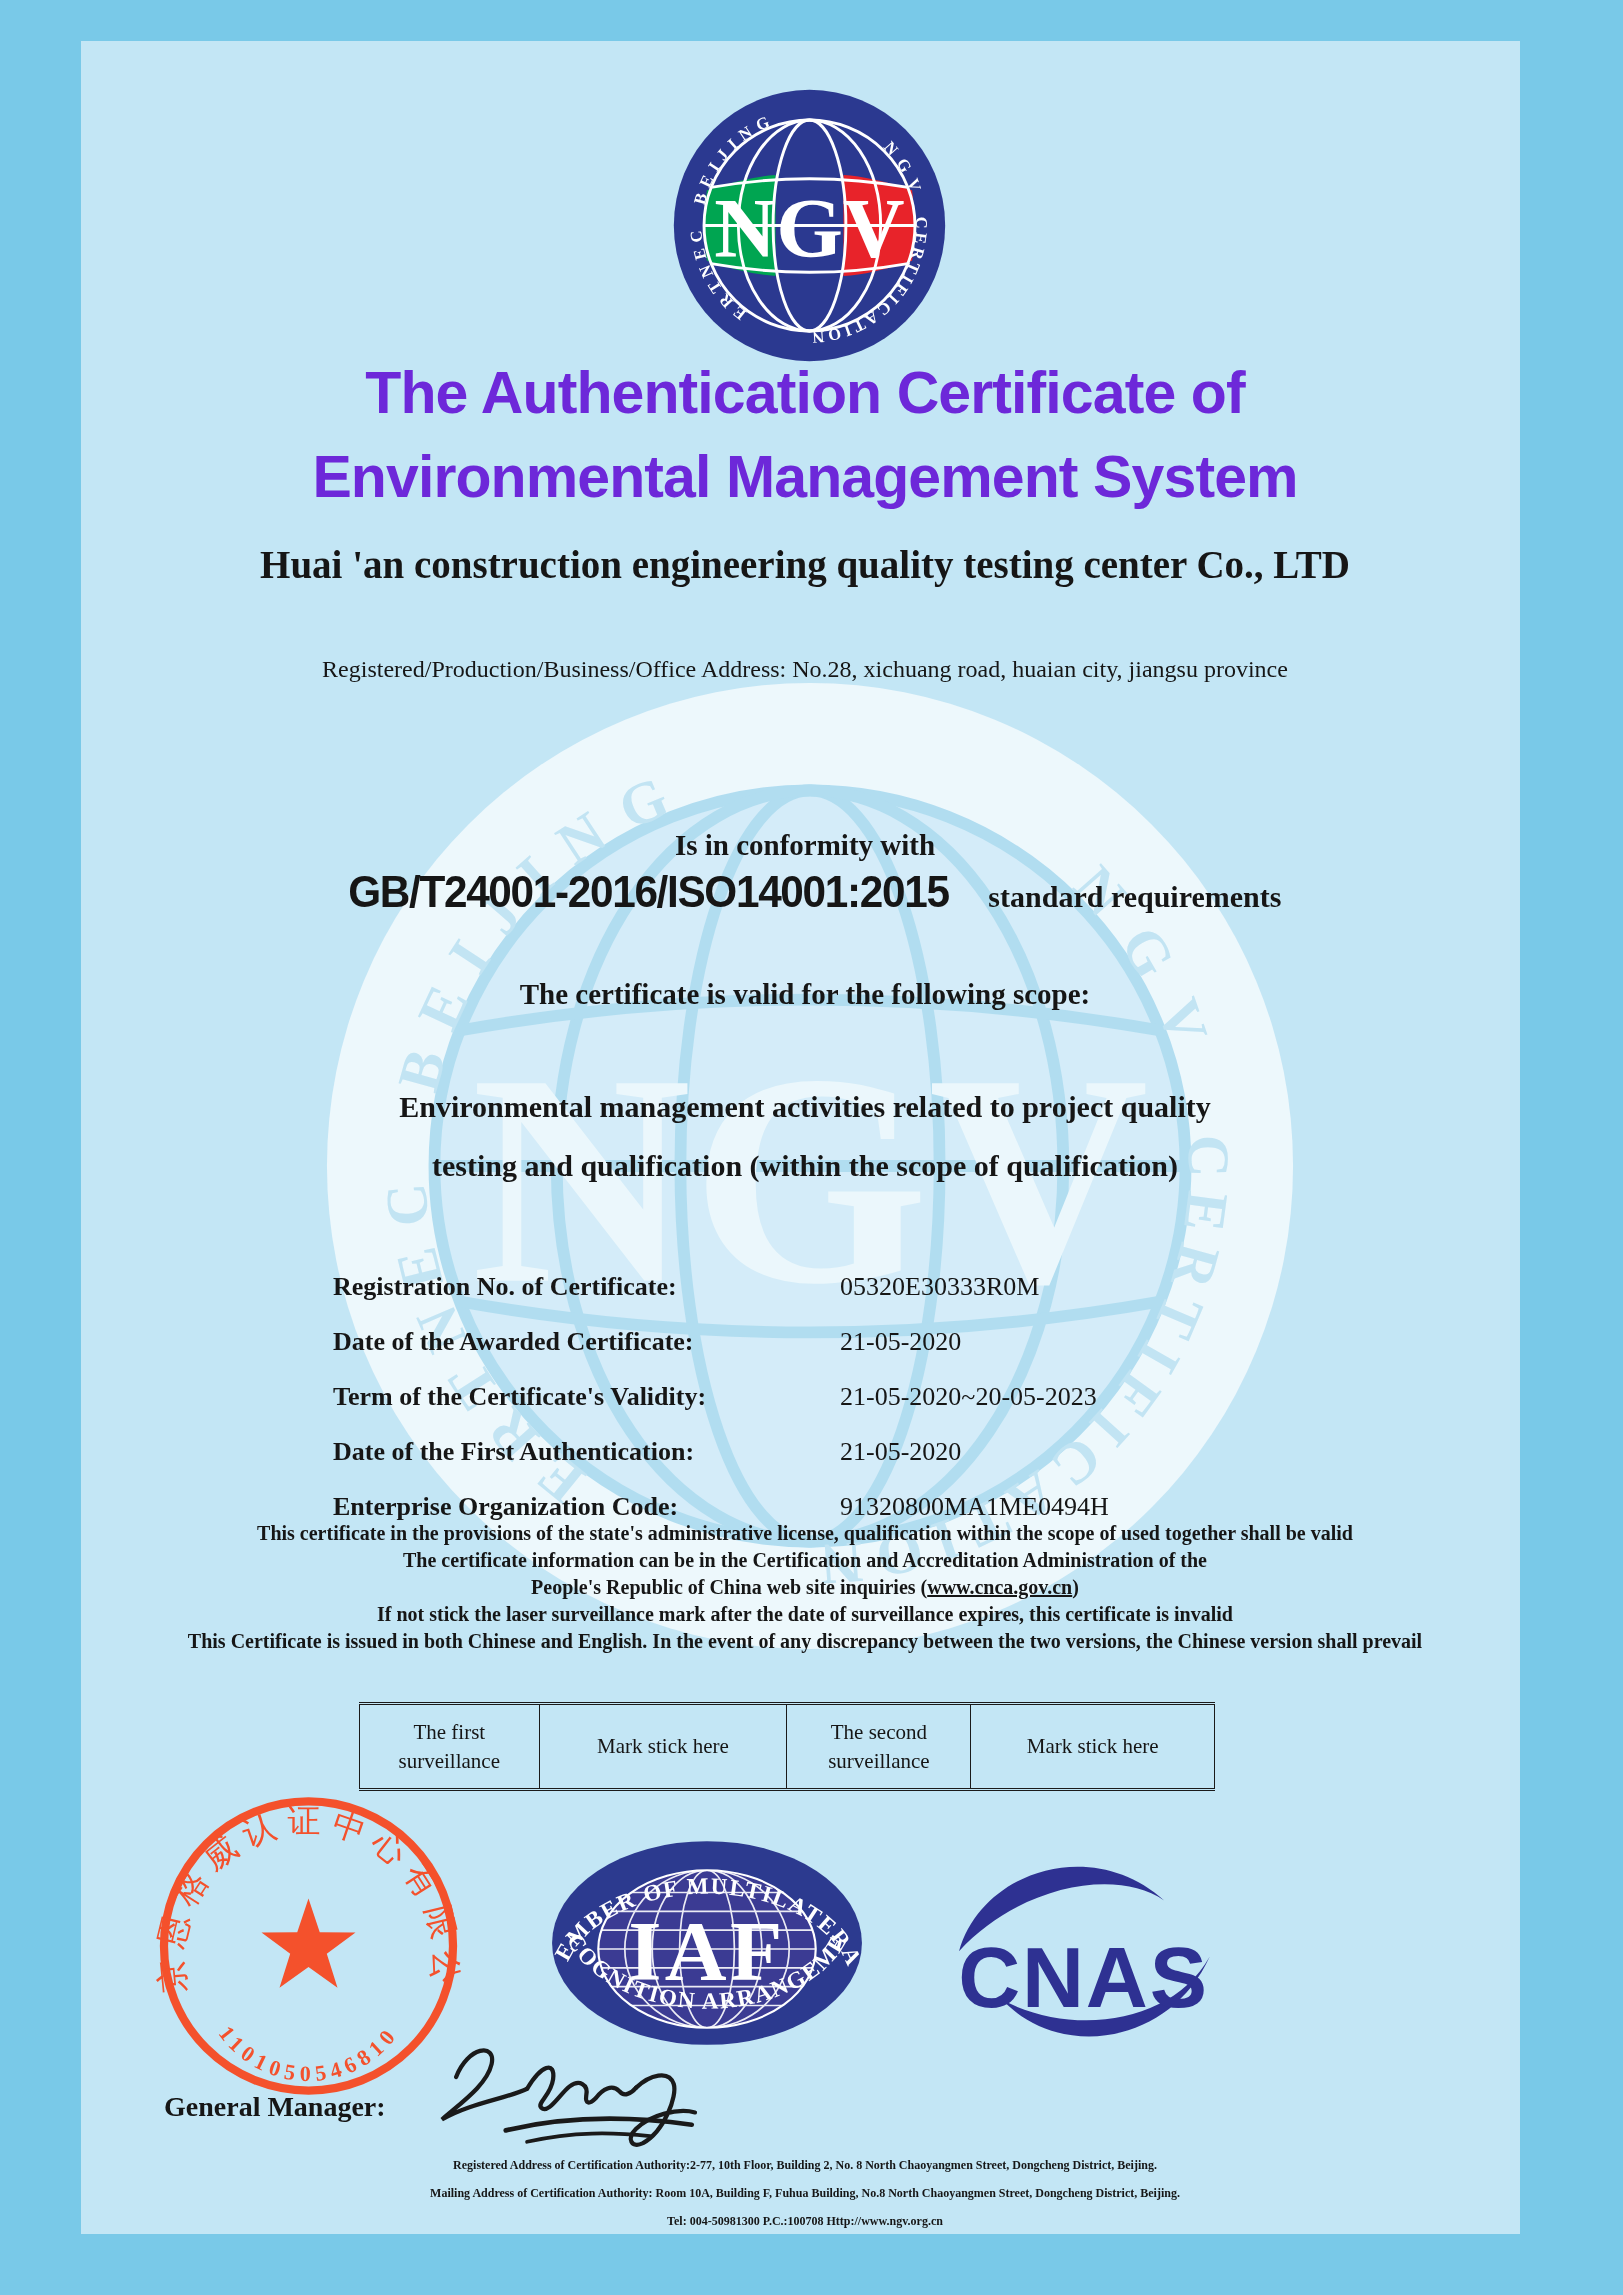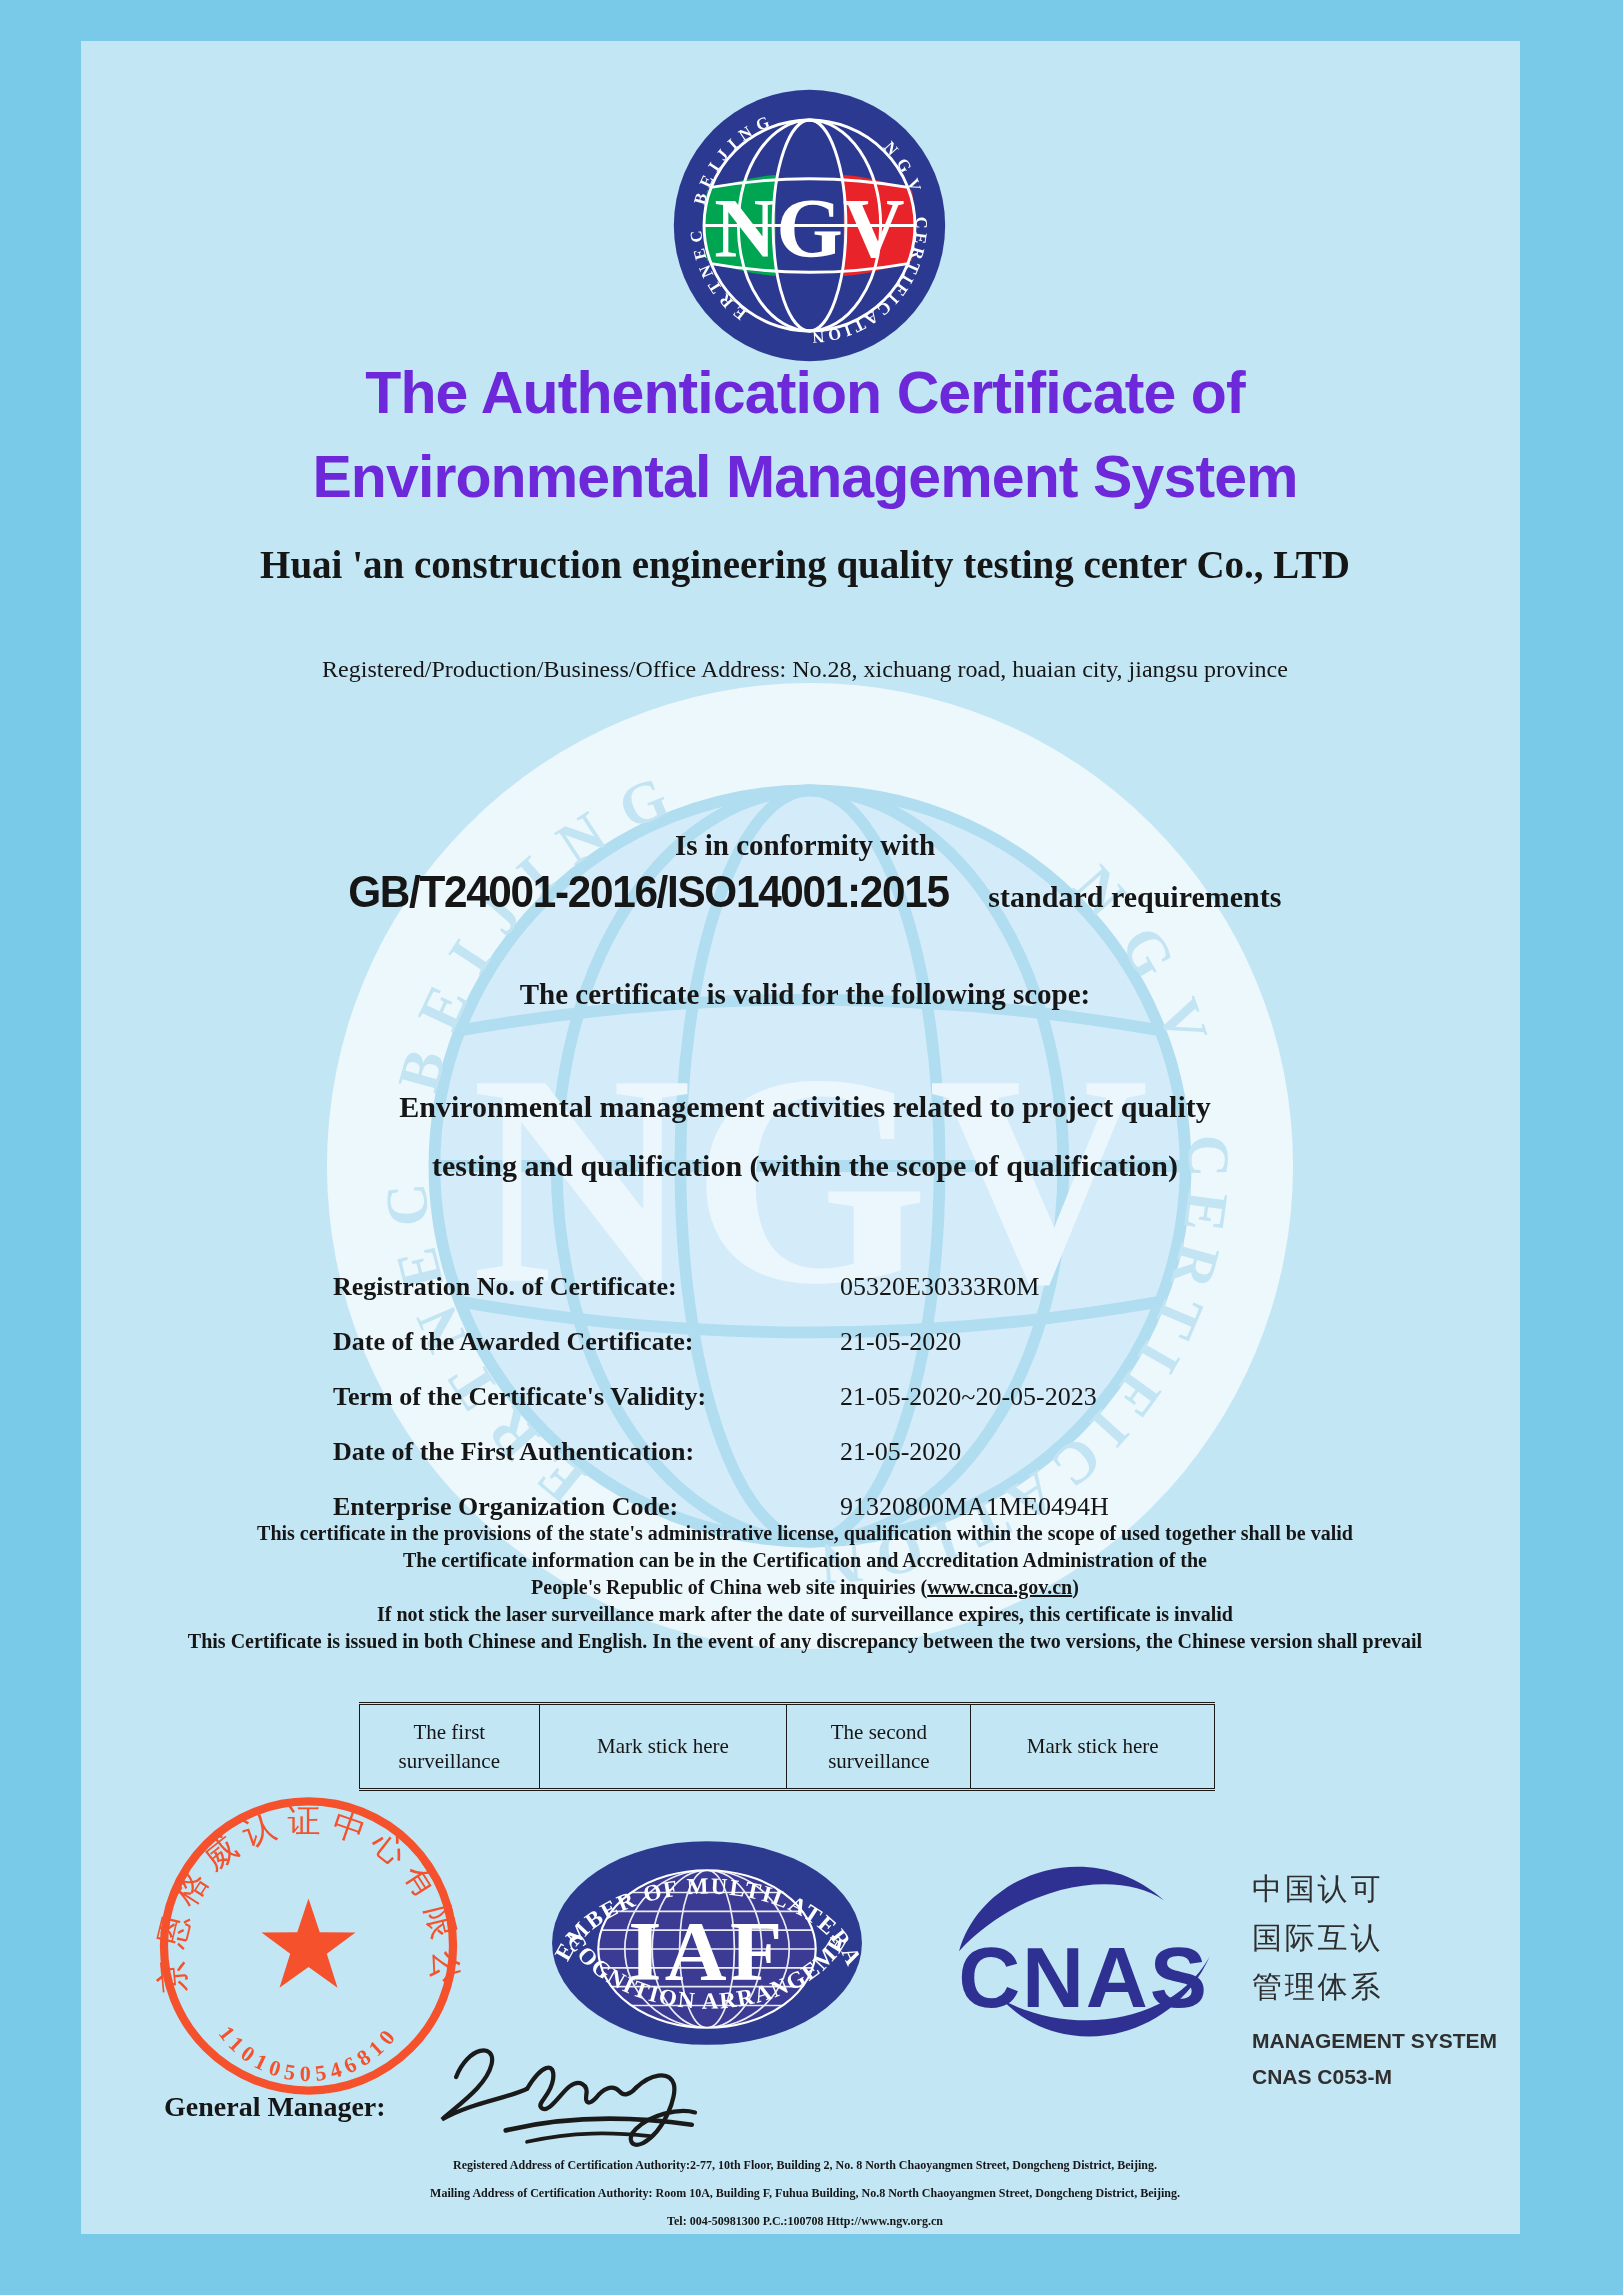--- a/index.html
+++ b/index.html
@@ -202,27 +202,20 @@
       <text x="190" y="168" text-anchor="middle" font-size="100" letter-spacing="4">IAF</text>
     </g>
   </svg>
 
   <svg class="abs" style="left:952px;top:1844px;" width="263" height="211" viewBox="0 0 300 240">
     <path d="M 8,122 C 34,30 160,-10 242,64 C 186,26 76,48 8,122 Z" fill="#2e3192"></path>
     <path d="M 58,178 C 122,246 248,230 294,128 C 252,204 140,220 58,178 Z" fill="#2e3192"></path>
     <text class="sans" x="150" y="186" text-anchor="middle" font-size="98" font-weight="bold" letter-spacing="2" fill="#2e3192">CNAS</text>
   </svg>
 
-  <div class="abs" style="left:1252px;top:1864px;">
-    <div class="cnasCN">中国认可</div>
-    <div class="cnasCN">国际互认</div>
-    <div class="cnasCN">管理体系</div>
-    <div class="cnasEN">MANAGEMENT SYSTEM</div>
-    <div class="cnasEN" style="margin-top:0;">CNAS C053-M</div>
-  </div>
 
   <div class="abs gmlabel" style="left:164px;top:2091px;">General Manager:</div>
   <svg class="abs" style="left:384px;top:2032px;" width="324" height="123" viewBox="0 0 680 260" role="img">
     <title>Zhaotong</title>
     <g fill="none" stroke="#1a1a1a" stroke-width="9" stroke-linecap="round">
       <path d="M 150,95 C 175,30 235,22 225,68 C 215,112 160,150 120,185 C 180,150 260,140 300,120"></path>
       <path d="M 300,120 C 330,70 360,60 355,100 C 350,135 320,150 330,160 C 345,175 370,130 390,115 C 410,100 430,110 425,135 C 423,150 430,155 445,140 C 460,120 480,110 495,125 C 505,138 520,130 530,118"></path>
       <path d="M 530,118 C 560,90 600,80 610,110 C 618,135 590,210 545,235 C 520,247 510,225 530,205 C 560,175 620,160 655,170"></path>
       <path d="M 255,208 C 380,178 520,178 648,196" stroke-width="10"></path>
       <path d="M 300,232 C 400,210 480,212 560,220" stroke-width="8"></path>

